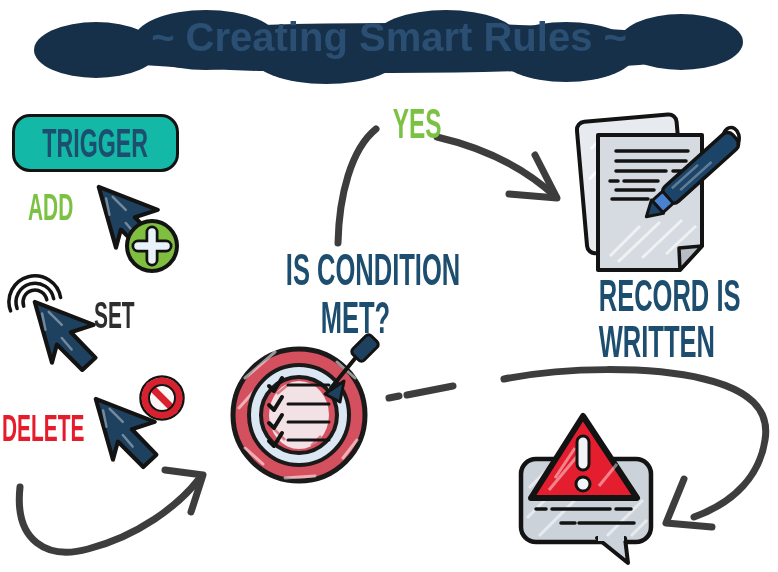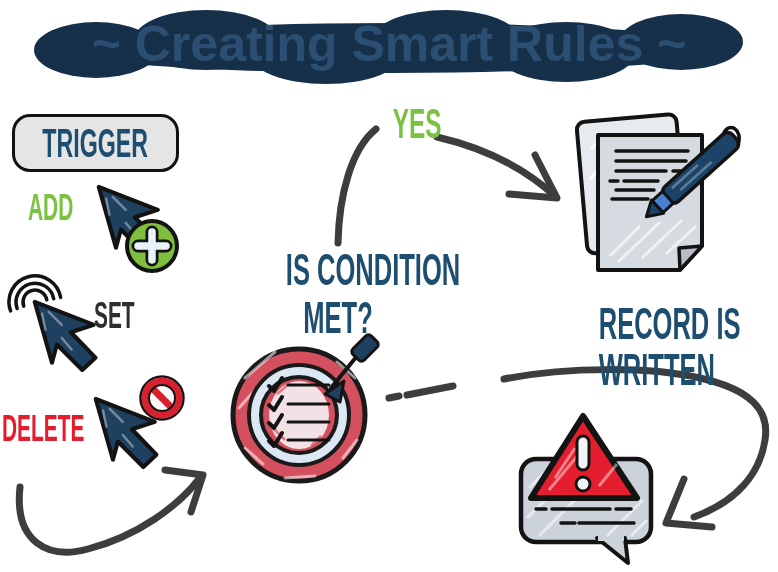--- a/index.html
+++ b/index.html
@@ -6,24 +6,24 @@
   .canvas{position:relative;width:778px;height:572px;background:#ffffff;overflow:hidden;
           font-family:"Liberation Sans",sans-serif;}
   .abs{position:absolute;}
   .cond{font-family:"Liberation Sans",sans-serif;font-weight:700;white-space:nowrap;line-height:1;}
   .sqz-l{transform:scaleX(0.58);transform-origin:left top;}
   .sqz-c{transform:scaleX(0.58);transform-origin:center top;}
   .navy{color:#1d4e70;}
   .green{color:#7cc242;}
   .red{color:#e51c2c;}
   .dark{color:#2e2e2e;}
-  .center-block{text-align:center;}
-  .title-text{width:778px;text-align:center;font-weight:700;font-size:50px;
+  .center-block{text-align:right;}
+  .title-text{width:778px;text-align:center;font-weight:700;font-size:40px;
               color:#2a4f72;letter-spacing:0px;}
-  .trigger-box{left:12px;top:114px;width:161px;height:52px;background:#e5e5e5;
+  .trigger-box{left:12px;top:114px;width:161px;height:52px;background:#14b8a6;
                border:3.5px solid #121212;border-radius:18px;display:flex;
                align-items:center;justify-content:center;}
   svg{display:block;}
 </style>
 </head>
 <body>
 
 <div class="canvas">
 
   <svg class="abs" style="left:26px;top:8px;" width="730" height="80" viewBox="0 0 730 80">
@@ -154,21 +154,21 @@
       <path d="M42,93 L78,93" stroke-width="3.5"></path>
     </g>
     <g transform="translate(86,102) rotate(-42)">
       <rect x="14" y="-10" width="92" height="20" rx="7" fill="#1c4468" stroke="#131313" stroke-width="3.5"></rect>
       <rect x="2" y="-8" width="14" height="16" rx="2" fill="#4a80d0" stroke="#131313" stroke-width="3"></rect>
       <polygon points="2,-9 2,9 -13,0" fill="#1c4468" stroke="#131313" stroke-width="3" stroke-linejoin="round"></polygon>
       <path d="M25,-4 L60,-4 M30,3 L72,3" stroke="rgba(255,255,255,0.3)" stroke-width="2.5" fill="none"></path>
       <path d="M100,-10 C112,-16 118,0 103,8" stroke="#131313" stroke-width="3.5" fill="none"></path>
     </g>
   </svg>
-  <div class="abs center-block" style="left:563px;top:273px;width:170px;margin-top:28px;">
+  <div class="abs center-block" style="left:563px;top:273px;width:170px;">
     <div class="cond navy sqz-c" style="font-size:44px;line-height:46px;">RECORD IS</div>
     <div class="cond navy sqz-c" style="font-size:44px;line-height:46px;">WRITTEN</div>
   </div>
 
   <svg class="abs" style="left:515px;top:408px;" width="160" height="165" viewBox="0 0 160 165">
     <rect x="6" y="51" width="130" height="83" rx="15" fill="#ccd2d9" stroke="#131313" stroke-width="4.5"></rect>
     <path d="M82,130 L110,130 L113,155 Z" fill="#ccd2d9" stroke="#131313" stroke-width="4" stroke-linejoin="round"></path>
     <rect x="83" y="127" width="26" height="6" fill="#ccd2d9"></rect>
     <path d="M14,80 L34,60 M12,110 L44,78 M24,128 L70,82 M92,128 L128,92 M116,128 L132,112" stroke="rgba(255,255,255,0.55)" stroke-width="3" fill="none"></path>
     <g>

